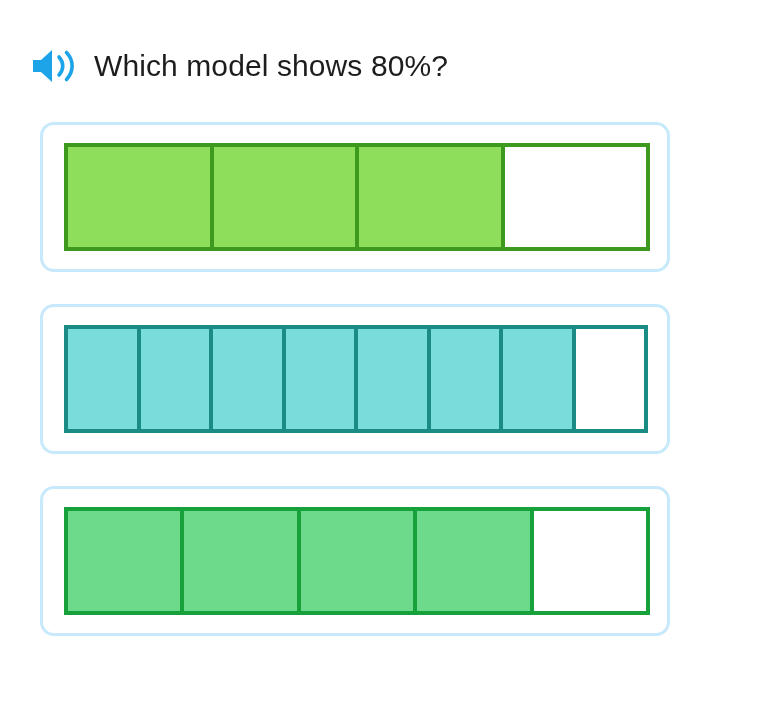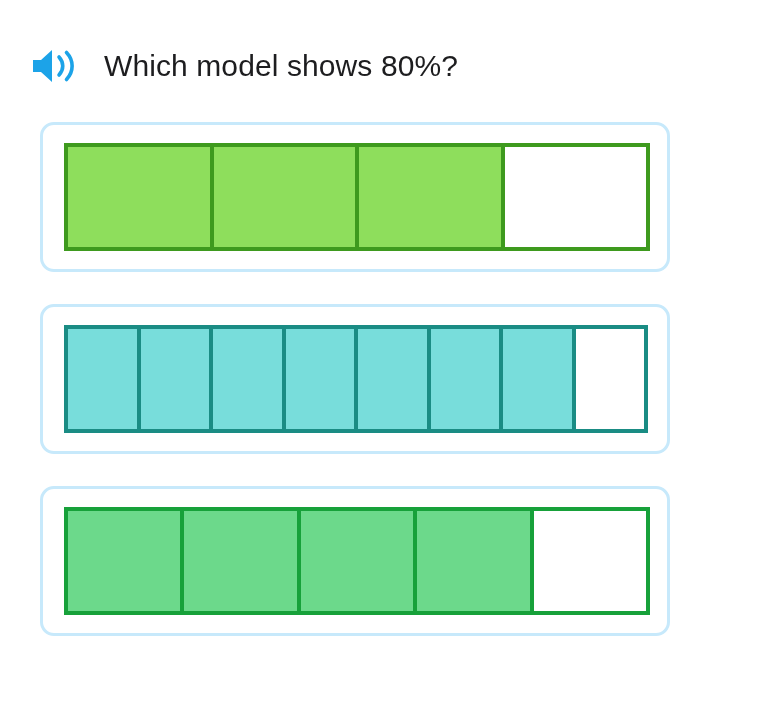--- a/index.html
+++ b/index.html
@@ -15,21 +15,21 @@
     position: relative;
   }
 
   
   .question-row {
     position: absolute;
     left: 30px;
     top: 38px;
     display: flex;
     align-items: center;
-    gap: 28px;
+    gap: 18px;
     height: 56px;
   }
   .speaker-icon {
     width: 46px;
     height: 40px;
     flex: 0 0 auto;
     display: block;
   }
   .question-text {
     font-size: 30px;

